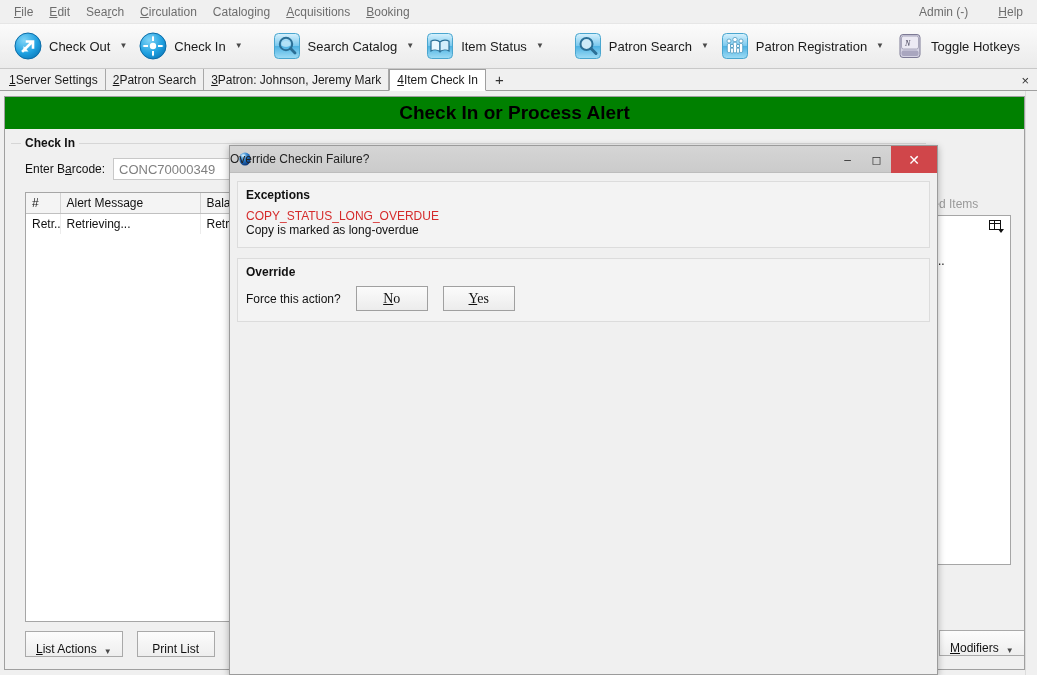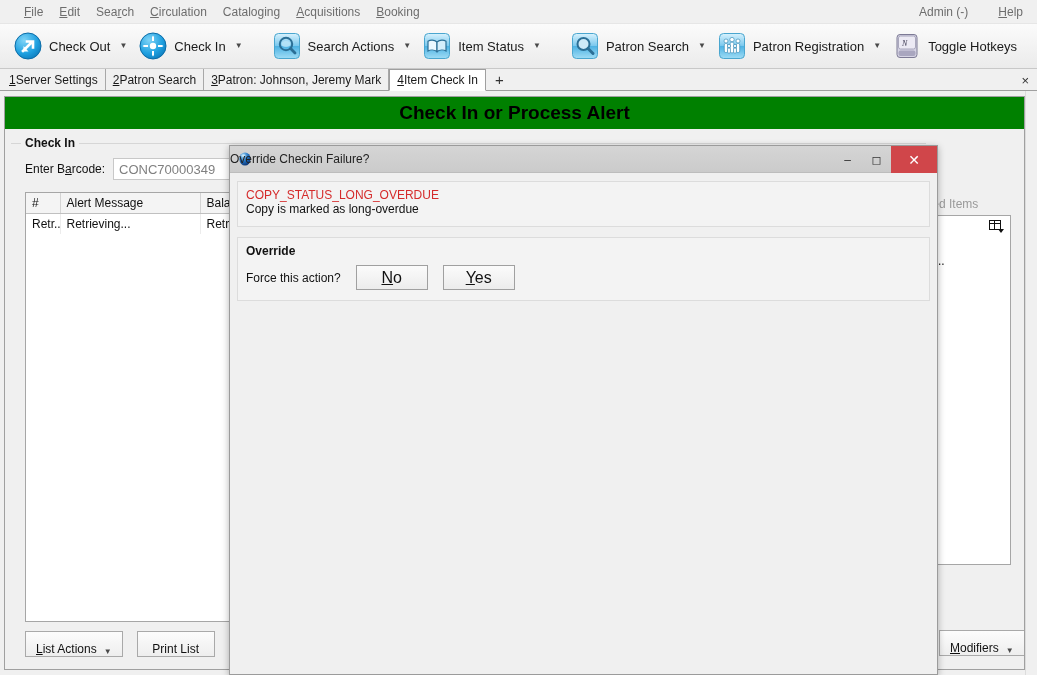--- a/index.html
+++ b/index.html
@@ -16,21 +16,21 @@
     background: #f0f0f0;
     overflow: hidden;
   }
 
   
   .menubar {
     height: 24px;
     background: #f0f0f0;
     display: flex;
     align-items: center;
-    padding-left: 16px;
+    padding-left: 6px;
     border-bottom: 1px solid #e6e6e6;
     position: relative;
   }
   .menu-item {
     font-size: 12px;
     color: #6d6d6d;
     padding: 2px 8px;
     white-space: nowrap;
     cursor: default;
   }
@@ -383,24 +383,24 @@
   .ovr-row {
     display: flex;
     align-items: center;
     gap: 15px;
   }
   .dlg-btn {
     width: 72px;
     height: 25px;
     border: 1px solid #a0a0a0;
     background: linear-gradient(to bottom,#fbfbfb,#ececec);
-    font-size: 16px;
+    font-size: 14px;
     color: #111;
     cursor: default;
-    font-family: Liberation Sans, sans-serif;
+    font-family: Liberation Serif, serif;
   }
   .dlg-btn .acc { text-decoration: underline; }
 
   
   .right-strip {
     position: absolute;
     right: 0; top: 91px;
     width: 12px;
     height: 584px;
     background: #f0f0f0;
@@ -477,21 +477,21 @@
               <stop offset="48%" stop-color="#7cc9ee"></stop>
           <stop offset="52%" stop-color="#4fb3e3"></stop>
               <stop offset="100%" stop-color="#9fdcf5"></stop>
         </linearGradient>
           </defs>
         <rect x="1.5" y="1.5" width="25" height="25" rx="4" fill="url(#gsq1)" stroke="#4aa6cf"></rect>
         <circle cx="13" cy="12" r="6.2" fill="none" stroke="#2b6f96" stroke-width="2"></circle>
         <ellipse cx="13" cy="12" rx="4.4" ry="3" fill="#bde6f8" opacity="0.8"></ellipse>
         <path d="M17.6 16.6 L22 21" stroke="#2b6f96" stroke-width="2.8" stroke-linecap="round"></path>
       </svg>
-      <span class="tb-label">Search Actions</span>
+      <span class="tb-label">Search Catalog</span>
       <span class="tb-caret">▼</span>
     </div>
 
     <div class="tb-btn">
       <svg class="icn" viewBox="0 0 28 28">
         <defs>
             <linearGradient id="gsq2" x1="0" y1="0" x2="0" y2="1">
           <stop offset="0%" stop-color="#d8f2fd"></stop>
               <stop offset="48%" stop-color="#7cc9ee"></stop>
           <stop offset="52%" stop-color="#4fb3e3"></stop>
@@ -677,20 +677,21 @@
       <div class="dlg-ctrls">
         <div class="dlg-ctrl">–</div>
         <div class="dlg-ctrl">◻</div>
         <div class="dlg-ctrl close">✕</div>
       </div>
     </div>
 
     <div class="dlg-body">
 
       <div class="dlg-group">
+        <div class="dlg-group-title">Exceptions</div>
         <div class="exc-code">COPY_STATUS_LONG_OVERDUE</div>
         <div class="exc-desc">Copy is marked as long-overdue</div>
       </div>
 
       <div class="dlg-group">
         <div class="dlg-group-title">Override</div>
         <div class="ovr-row">
           <span class="lbl">Force this action?</span>
           <button class="dlg-btn"><span class="acc">N</span>o</button>
           <button class="dlg-btn"><span class="acc">Y</span>es</button>

